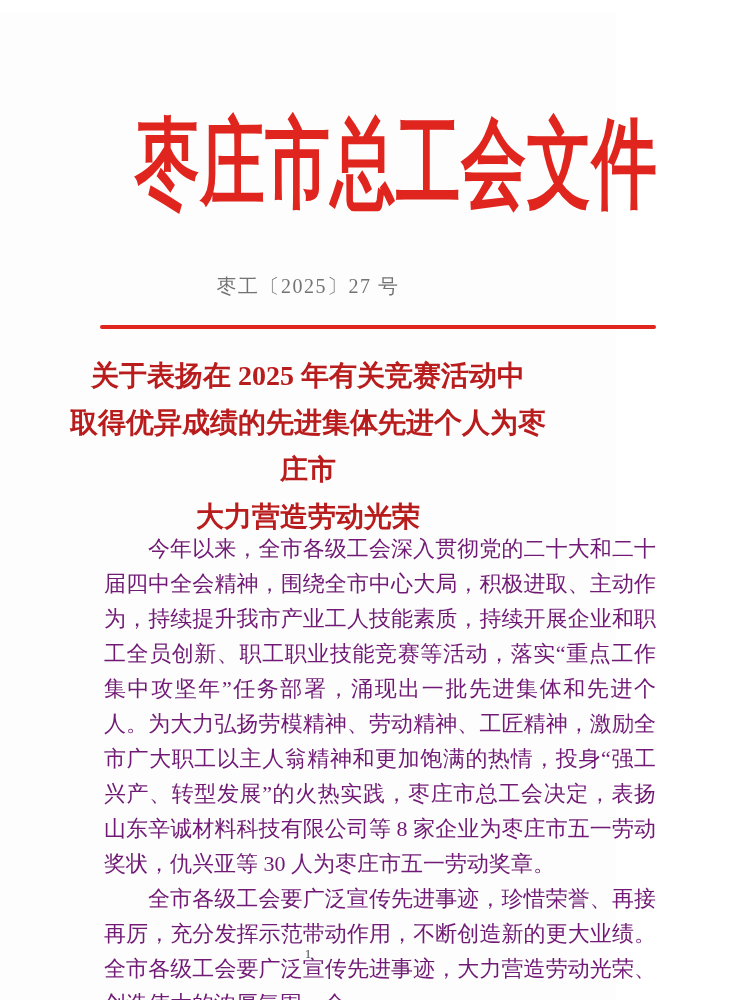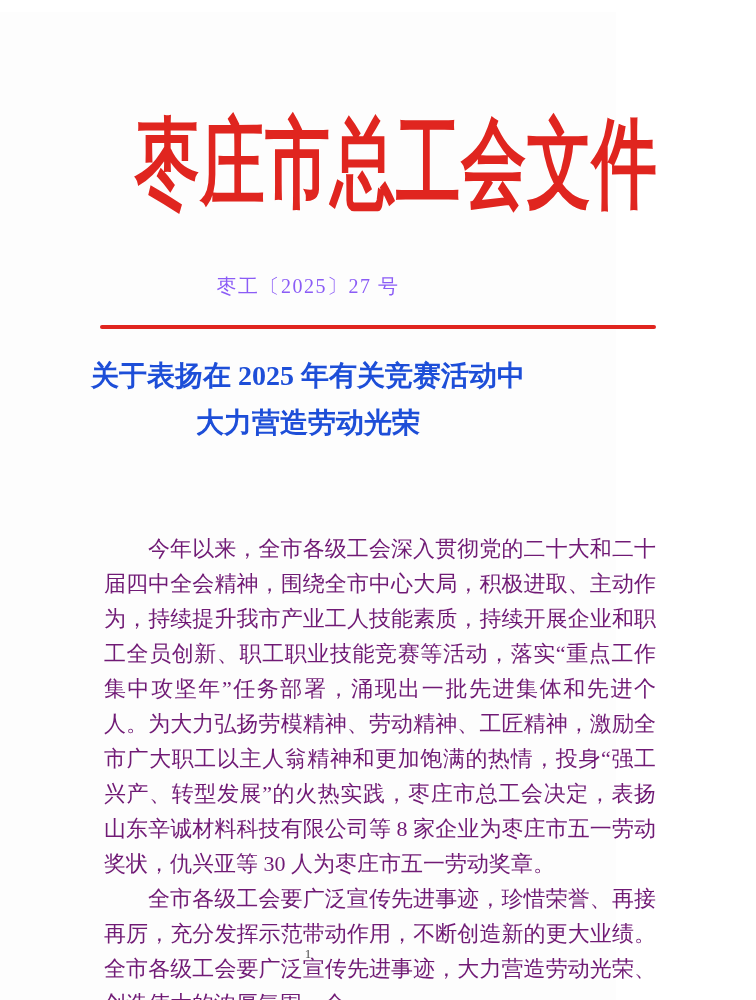--- a/index.html
+++ b/index.html
@@ -26,37 +26,37 @@
     color: #e0251f;
     transform: scaleX(0.66);
     transform-origin: center;
     letter-spacing: 1px;
   }
   
   .doc-number {
     position: absolute; top: 261px; left: 0; right: 0;
     text-align: center;
     font-size: 20px; line-height: 26px;
-    color: #8b5cf6;
+    color: #737373;
     letter-spacing: 1.5px;
   }
   
   .red-rule {
     position: absolute; top: 313px; left: 100px;
     width: 556px; height: 4px;
     background: #e0251f;
     border-radius: 2px;
   }
   
   .doc-title {
     position: absolute; top: 340px; left: 58px; right: 58px;
     text-align: center;
     font-weight: bold;
     font-size: 28px; line-height: 47px;
-    color: #1d4ed8;
+    color: #b91c1c;
   }
   .doc-title .title-line { display: block; }
   
   .doc-body {
     position: absolute; top: 519px; left: 104px;
     width: 552px;
     font-size: 22px; line-height: 35px;
     color: #701a75;
     text-align: justify;
   }
@@ -80,20 +80,21 @@
   <div class="letterhead">
     <span class="stretch">枣庄市总工会文件</span>
   </div>
 
   <div class="doc-number">枣工〔2025〕27 号</div>
 
   <div class="red-rule"></div>
 
   <div class="doc-title">
     <span class="title-line">关于表扬在 2025 年有关竞赛活动中</span>
+    <span class="title-line">取得优异成绩的先进集体先进个人为枣庄市</span>
     <span class="title-line">大力营造劳动光荣</span>
   </div>
 
   <div class="doc-body">
     <p>今年以来，全市各级工会深入贯彻党的二十大和二十届四中全会精神，围绕全市中心大局，积极进取、主动作为，持续提升我市产业工人技能素质，持续开展企业和职工全员创新、职工职业技能竞赛等活动，落实“重点工作集中攻坚年”任务部署，涌现出一批先进集体和先进个人。为大力弘扬劳模精神、劳动精神、工匠精神，激励全市广大职工以主人翁精神和更加饱满的热情，投身“强工兴产、转型发展”的火热实践，枣庄市总工会决定，表扬山东辛诚材料科技有限公司等 8 家企业为枣庄市五一劳动奖状，仇兴亚等 30 人为枣庄市五一劳动奖章。</p>
     <p>全市各级工会要广泛宣传先进事迹，珍惜荣誉、再接再厉，充分发挥示范带动作用，不断创造新的更大业绩。全市各级工会要广泛宣传先进事迹，大力营造劳动光荣、创造伟大的浓厚氛围。全</p>
   </div>
 
   <div class="page-number">1</div>
 

